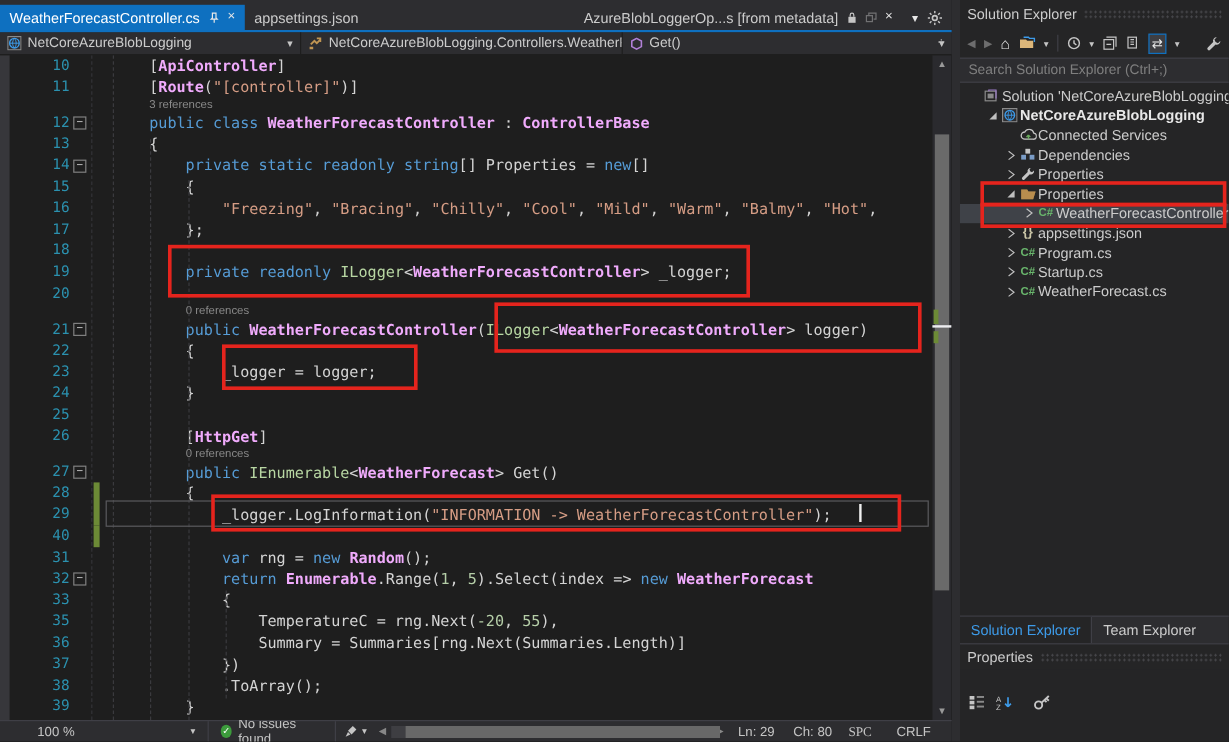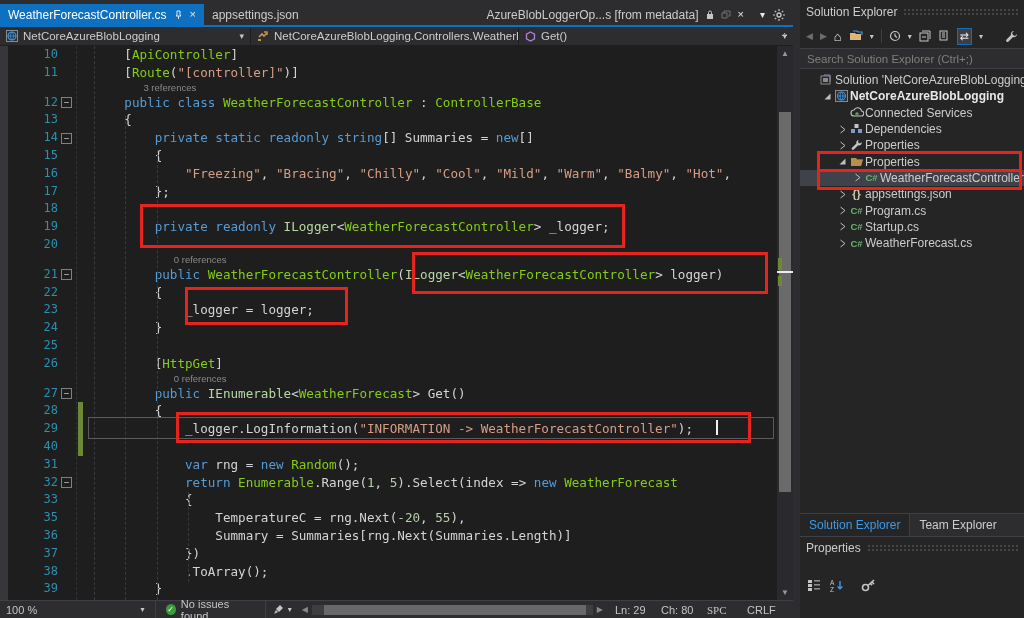--- a/index.html
+++ b/index.html
@@ -17,49 +17,49 @@
   .tab-spacer { flex:1; }
   .well-icons { height:21px; display:flex; align-items:center; gap:8px; padding:0 8px; color:#C5C5C5; font-size:10px; }
   .dim { opacity:.45; }
 
   .breadcrumb { height:19px; background:#2D2D30; display:flex; font-size:11.5px; color:#CCCCCC; border-bottom:1px solid #1E1E1E; }
   .bc-sec { display:flex; align-items:center; gap:5px; padding:0 6px; border-right:1px solid #1E1E1E; overflow:hidden; white-space:nowrap; }
   .bc-arrow { margin-left:auto; color:#C5C5C5; font-size:9px; padding-left:6px; }
 
   .code-area { position:relative; height:554px; overflow:hidden; background:#1E1E1E; }
   .cl { display:flex; height:17.8px; line-height:17.8px; font-family:"DejaVu Sans Mono", monospace; font-size:12.6px; white-space:pre; }
-  .cl.lensrow { height:12px; line-height:12px;padding-left:19px; }
+  .cl.lensrow { height:12px; line-height:12px; }
   .ln { width:58px; text-align:right; color:#2B91AF; font-size:12px; flex:none; }
   .foldslot { width:18px; flex:none; position:relative; }
   .foldbox { position:absolute; left:3px; top:3.5px; width:11px; height:11px; border:1px solid #808080; background:#1E1E1E; color:#C5C5C5; font-size:9px; line-height:9px; text-align:center; }
   .chgslot { width:10px; flex:none; position:relative; }
   .chgbar { position:absolute; left:2px; top:0; width:5px; height:100%; background:#6C8A36; }
   .ctext { padding-left:8px; color:#D4D4D4; }
   .lens { color:#8A8A8A; font-family:"Liberation Sans", sans-serif; font-size:9.5px; }
-  .k { color:#569CD6; } .t { color:#84cc16; } .i { color:#B8D7A3; }
+  .k { color:#569CD6; } .t { color:#f0abfc;font-weight:bold; } .i { color:#B8D7A3; }
   .s { color:#D69D85; } .n { color:#B5CEA8; } .p { color:#D4D4D4; }
 
   .guide { position:absolute; width:0; border-left:1px dashed #3A3A3E; }
   .gutter-strip { position:absolute; left:0; top:0; width:8px; height:100%; background:#37373B; }
   .gutter-dots { position:absolute; left:76px; top:0; height:100%; width:0; border-left:1px dashed #333337; }
 
   .redbox { position:absolute; border:3px solid #E5241D; z-index:6; }
   .curline { position:absolute; border:1px solid #5A5A5E; z-index:4; }
   .caret { position:absolute; width:2px; height:15px; background:#F0F0F0; z-index:7; }
 
   .vscroll { position:absolute; right:0; top:0; width:16px; height:554px; background:#2A2A2E; z-index:8; }
   .vthumb { position:absolute; left:2px; width:12px; background:#6A6A6A; }
   .varrow { position:absolute; left:0; width:16px; text-align:center; color:#999999; font-size:8px; }
   .scrollmark-green { position:absolute; left:1px; width:4px; background:#6C8A36; }
   .scrollmark-caret { position:absolute; left:0; width:16px; height:2px; background:#EDEDF0; }
   .splitgrip { position:absolute; right:2px; top:29px; width:13px; height:14px; color:#C5C5C5; font-size:10px; line-height:14px; text-align:center; z-index:9; }
 
   .bottombar { height:18px; background:#2D2D30; border-top:1px solid #3F3F46; display:flex; align-items:center; font-size:11px; color:#C5C5C5; }
   .bb-sep { width:1px; height:100%; background:#3F3F46; margin:0 4px; }
-  .bb-zoom { width:160px; display:flex; align-items:center; padding:0 6px; }
+  .bb-zoom { width:160px; display:flex; align-items:center; padding:0 6px;margin-left:25px; }
   .bb-zoom .dd { margin-left:auto; font-size:8px; }
   .checkcircle { width:11px; height:11px; border-radius:50%; background:#3C9B3C; color:#FFFFFF; font-size:8px; line-height:11px; text-align:center; margin:0 5px 0 6px; }
   .hsb-track { width:300px; height:10px; background:#3E3E42; margin:0 4px; position:relative; }
   .hsb-thumb { position:absolute; left:12px; top:0; width:262px; height:10px; background:#686868; }
   .bb-stats { display:flex; gap:0; margin-left:12px; }
   .bb-stats span { width:46px; }
 
   
   .panel-gap { width:7px; background:#2D2D30; }
   .solution-explorer { width:224px; height:618px; background:#252526; display:flex; flex-direction:column; font-size:12px; color:#CCCCCC; }
@@ -170,21 +170,21 @@
 
     <div class="code-area">
       <div class="gutter-strip"></div>
       <div class="gutter-dots"></div>
       <div id="code-lines">
           <div class="cl"><span class="ln">10</span><span class="foldslot"></span><span class="chgslot"></span><span class="ctext"><span class="p">    [</span><span class="t">ApiController</span><span class="p">]</span></span></div>
           <div class="cl"><span class="ln">11</span><span class="foldslot"></span><span class="chgslot"></span><span class="ctext"><span class="p">    [</span><span class="t">Route</span><span class="p">(</span><span class="s">"[controller]"</span><span class="p">)]</span></span></div>
           <div class="cl lensrow"><span class="ln"></span><span class="foldslot"></span><span class="chgslot"></span><span class="ctext lens" style="padding-left: 38.4px;">3 references</span></div>
           <div class="cl"><span class="ln">12</span><span class="foldslot"><span class="foldbox">−</span></span><span class="chgslot"></span><span class="ctext"><span class="k">    public class </span><span class="t">WeatherForecastController</span><span class="p"> : </span><span class="t">ControllerBase</span></span></div>
           <div class="cl"><span class="ln">13</span><span class="foldslot"></span><span class="chgslot"></span><span class="ctext"><span class="p">    {</span></span></div>
-          <div class="cl"><span class="ln">14</span><span class="foldslot"><span class="foldbox">−</span></span><span class="chgslot"></span><span class="ctext"><span class="k">        private static readonly string</span><span class="p">[] Summaries = </span><span class="k">new</span><span class="p">[]</span></span></div>
+          <div class="cl"><span class="ln">14</span><span class="foldslot"><span class="foldbox">−</span></span><span class="chgslot"></span><span class="ctext"><span class="k">        private static readonly string</span><span class="p">[] Properties = </span><span class="k">new</span><span class="p">[]</span></span></div>
           <div class="cl"><span class="ln">15</span><span class="foldslot"></span><span class="chgslot"></span><span class="ctext"><span class="p">        {</span></span></div>
           <div class="cl"><span class="ln">16</span><span class="foldslot"></span><span class="chgslot"></span><span class="ctext"><span class="p">            </span><span class="s">"Freezing"</span><span class="p">, </span><span class="s">"Bracing"</span><span class="p">, </span><span class="s">"Chilly"</span><span class="p">, </span><span class="s">"Cool"</span><span class="p">, </span><span class="s">"Mild"</span><span class="p">, </span><span class="s">"Warm"</span><span class="p">, </span><span class="s">"Balmy"</span><span class="p">, </span><span class="s">"Hot"</span><span class="p">,</span></span></div>
           <div class="cl"><span class="ln">17</span><span class="foldslot"></span><span class="chgslot"></span><span class="ctext"><span class="p">        };</span></span></div>
           <div class="cl"><span class="ln">18</span><span class="foldslot"></span><span class="chgslot"></span><span class="ctext"></span></div>
           <div class="cl"><span class="ln">19</span><span class="foldslot"></span><span class="chgslot"></span><span class="ctext"><span class="k">        private readonly </span><span class="i">ILogger</span><span class="p">&lt;</span><span class="t">WeatherForecastController</span><span class="p">&gt; _logger;</span></span></div>
           <div class="cl"><span class="ln">20</span><span class="foldslot"></span><span class="chgslot"></span><span class="ctext"></span></div>
           <div class="cl lensrow"><span class="ln"></span><span class="foldslot"></span><span class="chgslot"></span><span class="ctext lens" style="padding-left: 68.8px;">0 references</span></div>
           <div class="cl"><span class="ln">21</span><span class="foldslot"><span class="foldbox">−</span></span><span class="chgslot"></span><span class="ctext"><span class="k">        public </span><span class="t">WeatherForecastController</span><span class="p">(</span><span class="i">ILogger</span><span class="p">&lt;</span><span class="t">WeatherForecastController</span><span class="p">&gt; logger)</span></span></div>
           <div class="cl"><span class="ln">22</span><span class="foldslot"></span><span class="chgslot"></span><span class="ctext"><span class="p">        {</span></span></div>
           <div class="cl"><span class="ln">23</span><span class="foldslot"></span><span class="chgslot"></span><span class="ctext"><span class="p">            _logger = logger;</span></span></div>

